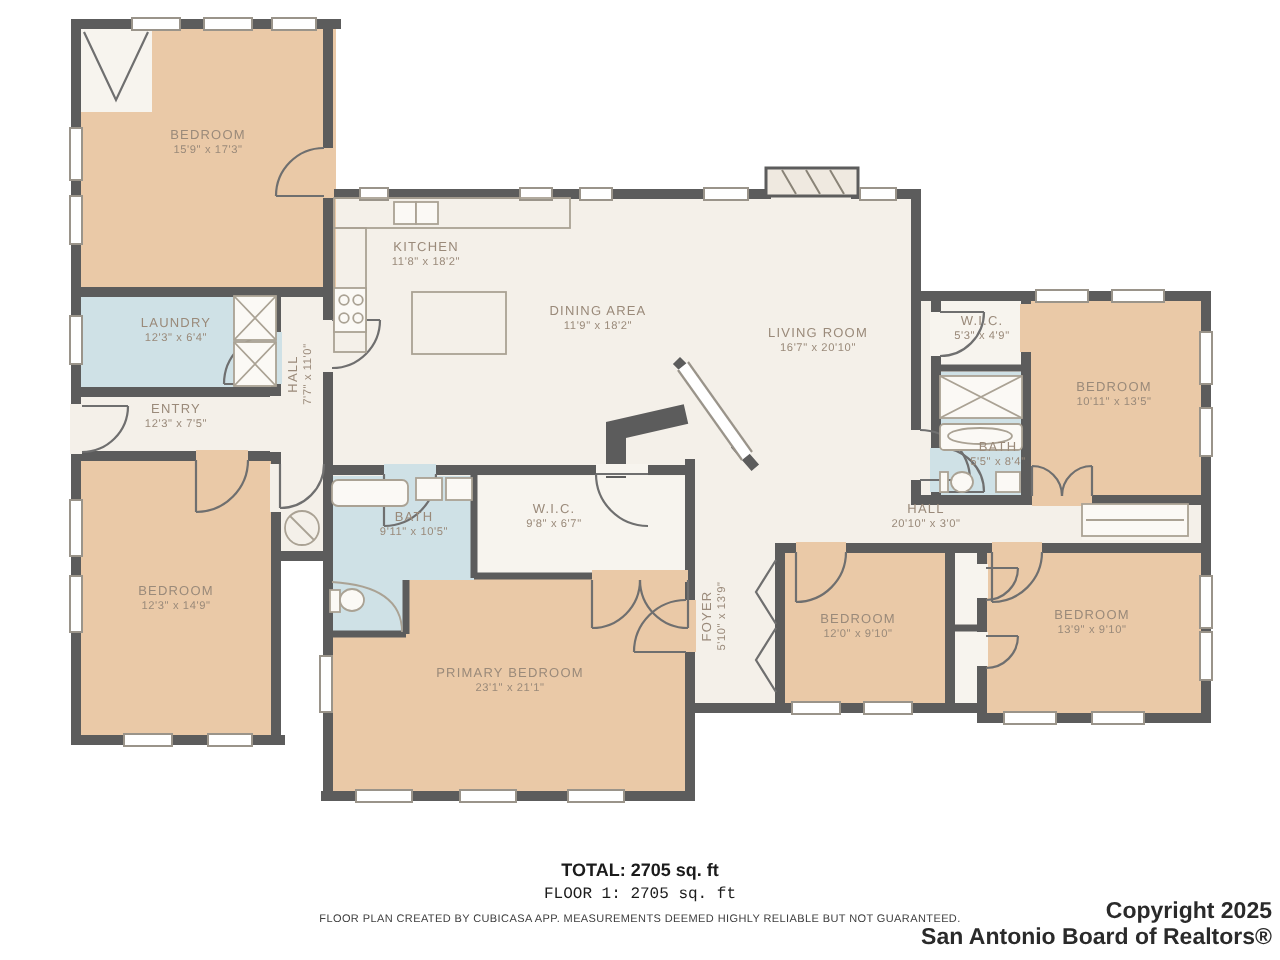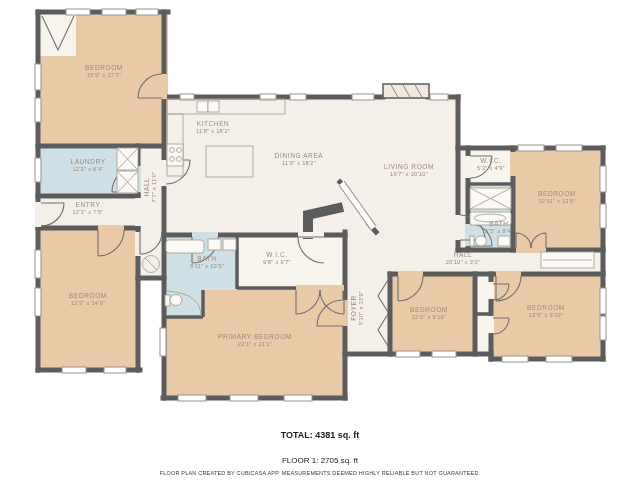--- a/index.html
+++ b/index.html
@@ -6,21 +6,21 @@
   .stage{position:relative;width:640px;height:480px;background:#ffffff;overflow:hidden;
          font-family:"Liberation Sans",sans-serif;}
   .plan-svg{position:absolute;left:0;top:0;}
   .room-label{position:absolute;transform:translate(-50%,-50%);text-align:center;
               color:#9a8a7a;line-height:1.25;white-space:nowrap;pointer-events:none;}
   .room-label .rname{font-size:6.5px;letter-spacing:.6px;font-weight:500;}
   .room-label .rdims{font-size:5.6px;letter-spacing:.3px;}
   .room-label.vert{transform:translate(-50%,-50%) rotate(-90deg);}
   .footer{position:absolute;left:0;right:0;top:430px;text-align:center;color:#1b1b1b;}
   .footer .total{font-size:9px;font-weight:bold;}
-  .footer .floor,.footer .excluded{font-size:8px;margin-top:16px;}
+  .footer .floor,.footer .excluded{font-size:8px;margin-top:3px;font-family:Liberation Mono, monospace;}
   .footer .disclaimer{font-size:5.5px;color:#3c3c3c;margin-top:5px;letter-spacing:.2px;}
   .copyright{position:absolute;right:4px;top:450px;text-align:right;font-weight:bold;
              font-size:11.5px;line-height:1.15;color:#2a2a2a;
              text-shadow:1px 1px 0 #fff,-1px -1px 0 #fff,1px -1px 0 #fff,-1px 1px 0 #fff;}
 </style>
 </head>
 <body>
 
 <div class="stage">
 
@@ -287,19 +287,23 @@
 <div class="room-label" style="left:429px;top:314px">
   <div class="rname">BEDROOM</div>
   <div class="rdims">12'0" x 9'10"</div>
 </div>
 <div class="room-label" style="left:546px;top:312px">
   <div class="rname">BEDROOM</div>
   <div class="rdims">13'9" x 9'10"</div>
 </div>
 
 <div class="footer">
-  <div class="total">TOTAL: 4381 sq. ft</div>
+  <div class="total">TOTAL: 2705 sq. ft</div>
   <div class="floor">FLOOR 1: 2705 sq. ft</div>
   <div class="disclaimer">FLOOR PLAN CREATED BY CUBICASA APP. MEASUREMENTS DEEMED HIGHLY RELIABLE BUT NOT GUARANTEED.</div>
 </div>
 
+<div class="copyright">
+  <div>Copyright 2025</div>
+  <div>San Antonio Board of Realtors®</div>
+</div>
 
 </div>
 
 </body></html>

